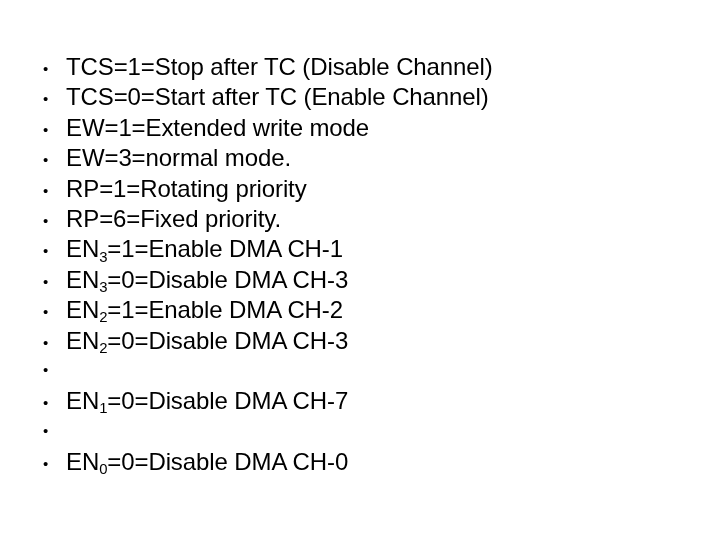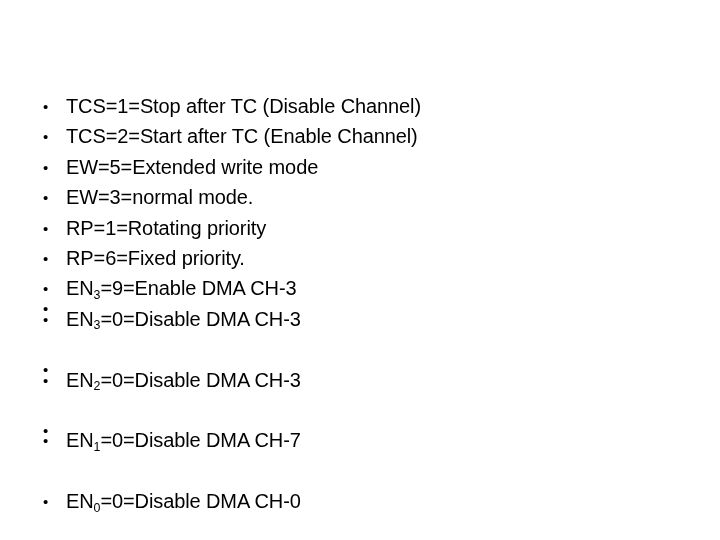--- a/index.html
+++ b/index.html
@@ -43,71 +43,71 @@
     text-align: left;
     font-size: 15px;
     line-height: 30.4px;
     color: #000000;
     position: relative;
     left: 5px;
     top: -1px;
   }
   .bullet-text {
     flex: 0 0 auto;
-    font-size: 20px;
+    font-size: 24px;
     letter-spacing: -0.1px;
-    margin-top: 39px;
   }
   .bullet-text sub {
     font-size: 0.62em;
     line-height: 0;
     vertical-align: baseline;
     position: relative;
     top: 0.28em;
   }
 </style>
 </head>
 <body>
 
 <div id="slide">
   <ul id="bullet-list">
       <li class="bullet-item">
         <span class="bullet-marker">•</span>
         <span class="bullet-text"><span>TCS=1=Stop after TC (Disable Channel)</span></span>
       </li>
       <li class="bullet-item">
         <span class="bullet-marker">•</span>
-        <span class="bullet-text"><span>TCS=2=Start after TC (Enable Channel)</span></span>
+        <span class="bullet-text"><span>TCS=0=Start after TC (Enable Channel)</span></span>
       </li>
       <li class="bullet-item">
         <span class="bullet-marker">•</span>
-        <span class="bullet-text"><span>EW=5=Extended write mode</span></span>
+        <span class="bullet-text"><span>EW=1=Extended write mode</span></span>
       </li>
       <li class="bullet-item">
         <span class="bullet-marker">•</span>
         <span class="bullet-text"><span>EW=3=normal mode.</span></span>
       </li>
       <li class="bullet-item">
         <span class="bullet-marker">•</span>
         <span class="bullet-text"><span>RP=1=Rotating priority</span></span>
       </li>
       <li class="bullet-item">
         <span class="bullet-marker">•</span>
         <span class="bullet-text"><span>RP=6=Fixed priority.</span></span>
       </li>
       <li class="bullet-item">
         <span class="bullet-marker">•</span>
-        <span class="bullet-text"><span>EN</span><sub>3</sub><span>=9=Enable DMA CH-3</span></span>
+        <span class="bullet-text"><span>EN</span><sub>3</sub><span>=1=Enable DMA CH-1</span></span>
       </li>
       <li class="bullet-item">
         <span class="bullet-marker">•</span>
         <span class="bullet-text"><span>EN</span><sub>3</sub><span>=0=Disable DMA CH-3</span></span>
       </li>
       <li class="bullet-item">
         <span class="bullet-marker">•</span>
+        <span class="bullet-text"><span>EN</span><sub>2</sub><span>=1=Enable DMA CH-2</span></span>
       </li>
       <li class="bullet-item">
         <span class="bullet-marker">•</span>
         <span class="bullet-text"><span>EN</span><sub>2</sub><span>=0=Disable DMA CH-3</span></span>
       </li>
       <li class="bullet-item">
         <span class="bullet-marker">•</span>
       </li>
       <li class="bullet-item">
         <span class="bullet-marker">•</span>

